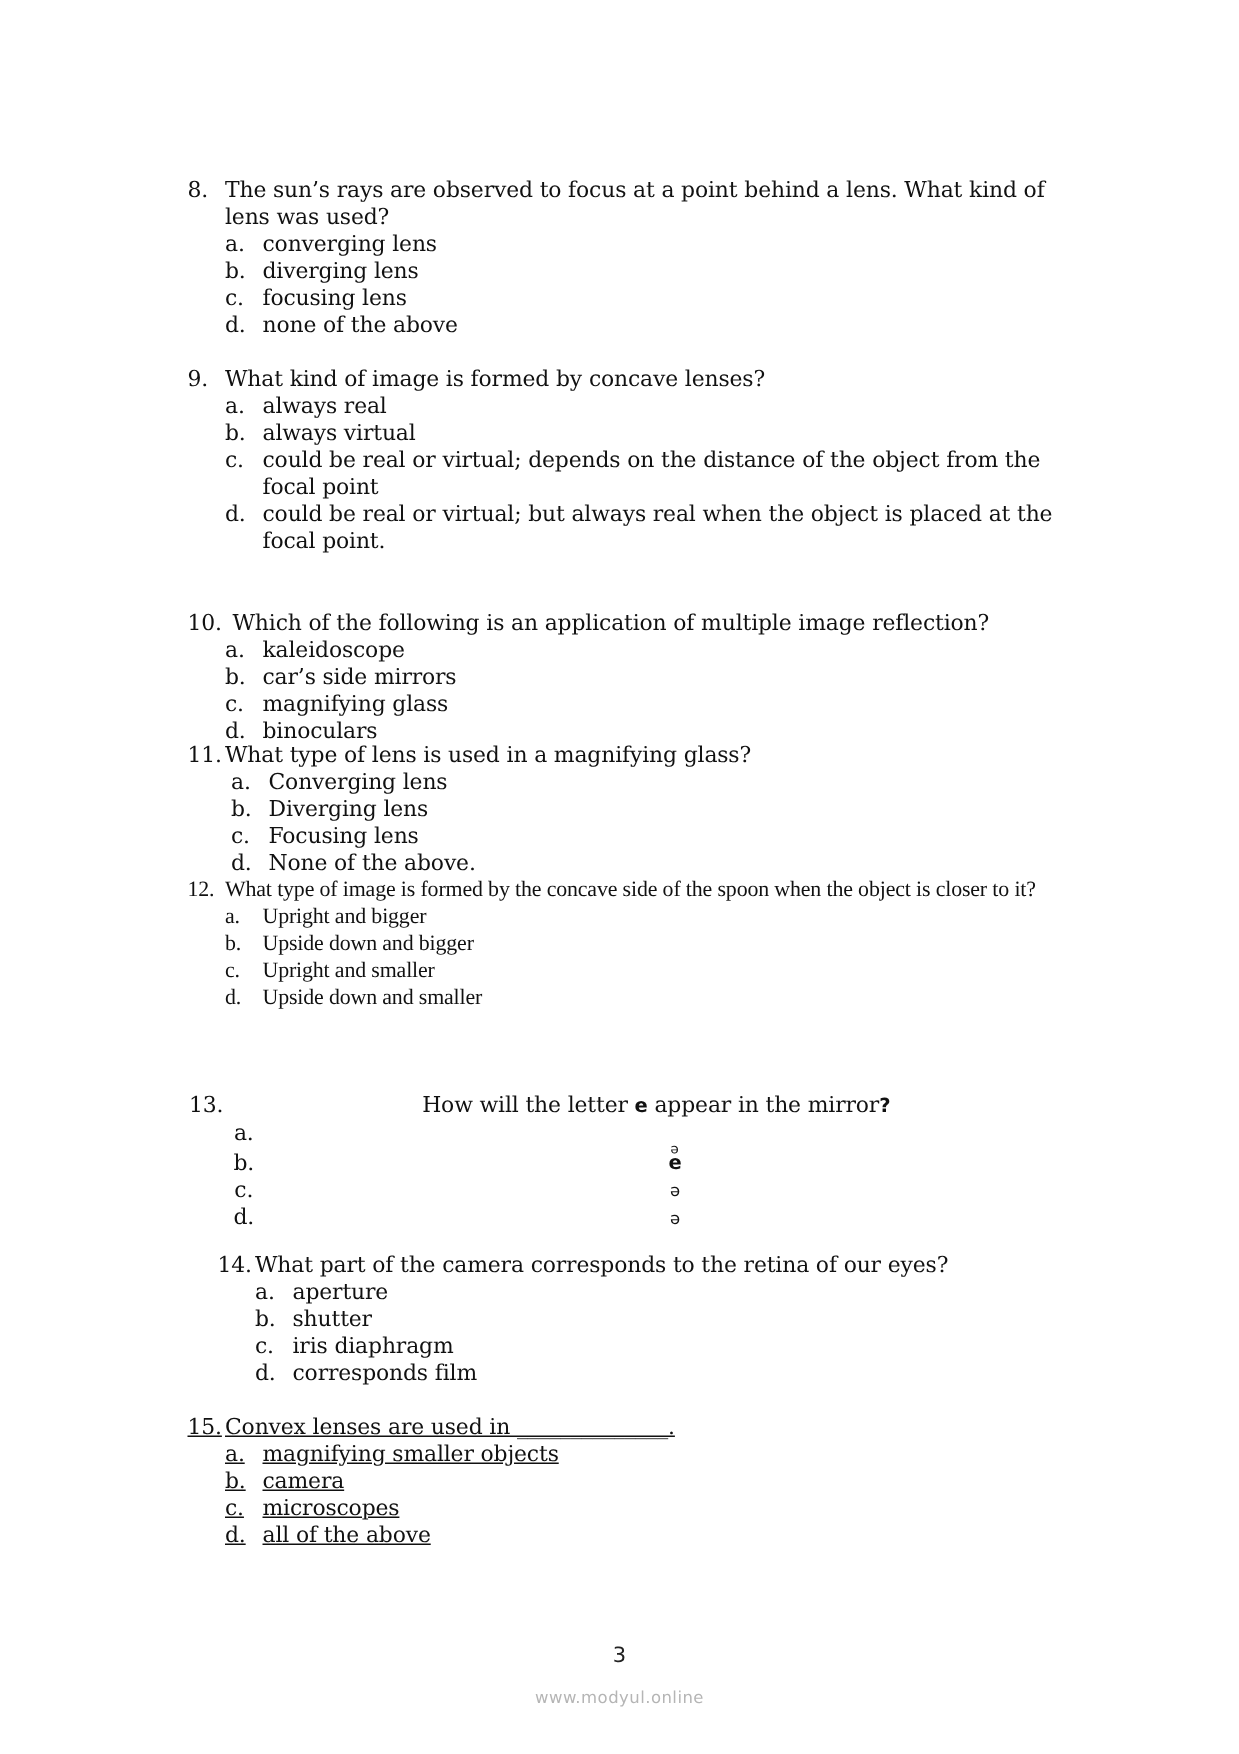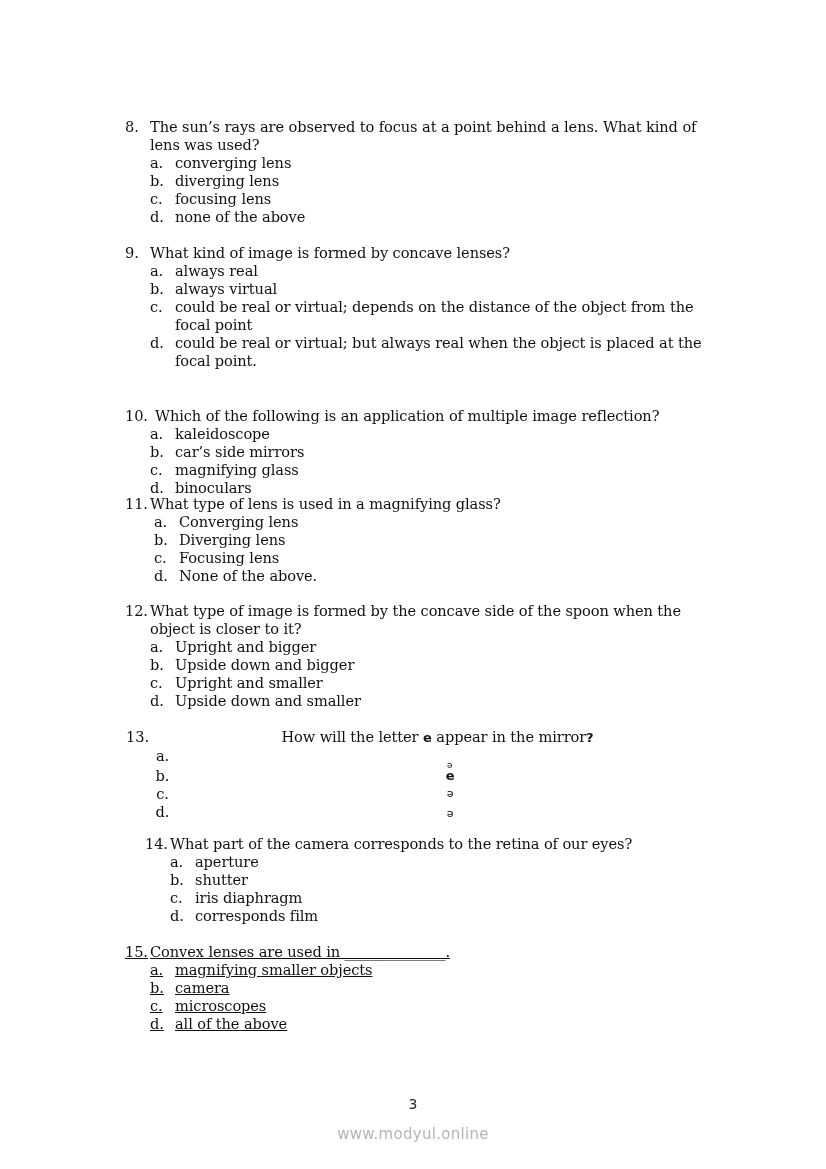--- a/index.html
+++ b/index.html
@@ -89,21 +89,21 @@
       font-size: 14px;
       color: #222;
     }
     .watermark {
       position: absolute;
       left: 0;
       width: 826px;
       top: 1125px;
       text-align: center;
       font-family: "DejaVu Sans", "Liberation Sans", sans-serif;
-      font-size: 15px;
+      font-size: 11px;
       color: #b5b5b5;
       letter-spacing: 0.3px;
     }
   </style>
 </head>
 <body>
 
 <div class="page">
 
   <div class="question" style="top:118px;">
@@ -199,21 +199,21 @@
           <span class="opt-letter">c.</span>
           <span class="opt-text">Focusing lens</span>
         </li>
       <li class="opt">
           <span class="opt-letter">d.</span>
           <span class="opt-text">None of the above.</span>
         </li>
     </ul>
   </div>
 
-  <div class="question" style="top:602px;">
+  <div class="question" style="top:584px;font-family:Liberation Serif, serif;">
     <div class="q-row">
       <span class="q-num">12.</span>
       <span class="q-text">What type of image is formed by the concave side of the spoon when the object is closer to it?</span>
     </div>
     <ul class="options">
       <li class="opt">
           <span class="opt-letter">a.</span>
           <span class="opt-text">Upright and bigger</span>
         </li>
       <li class="opt">

